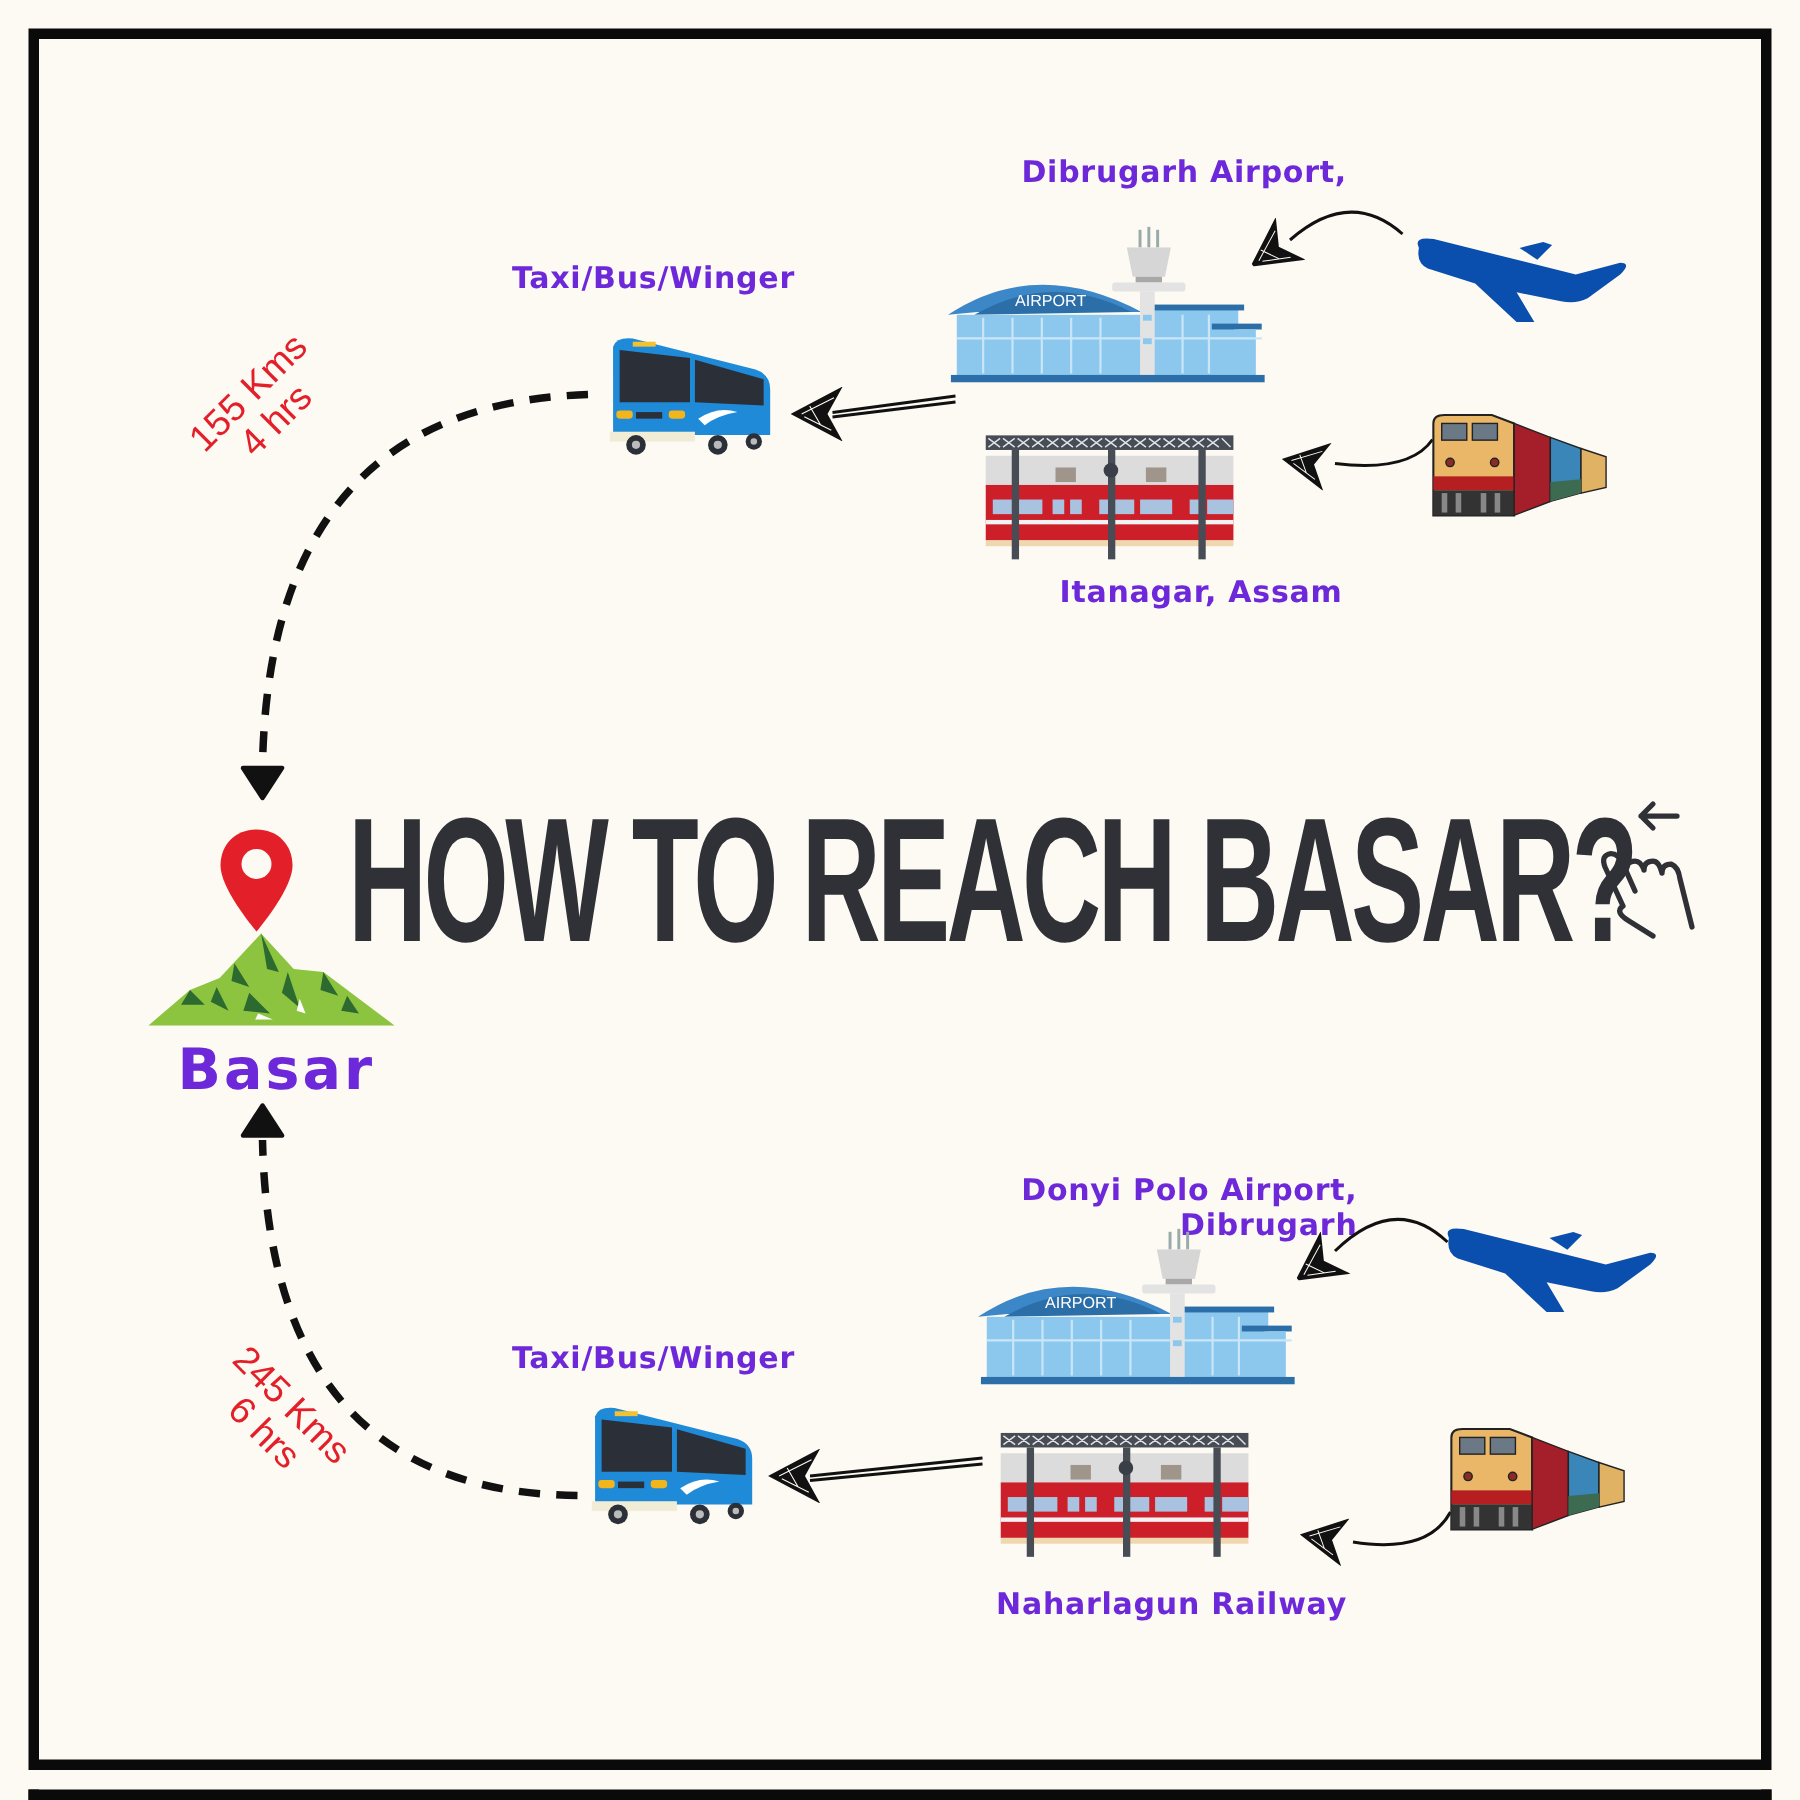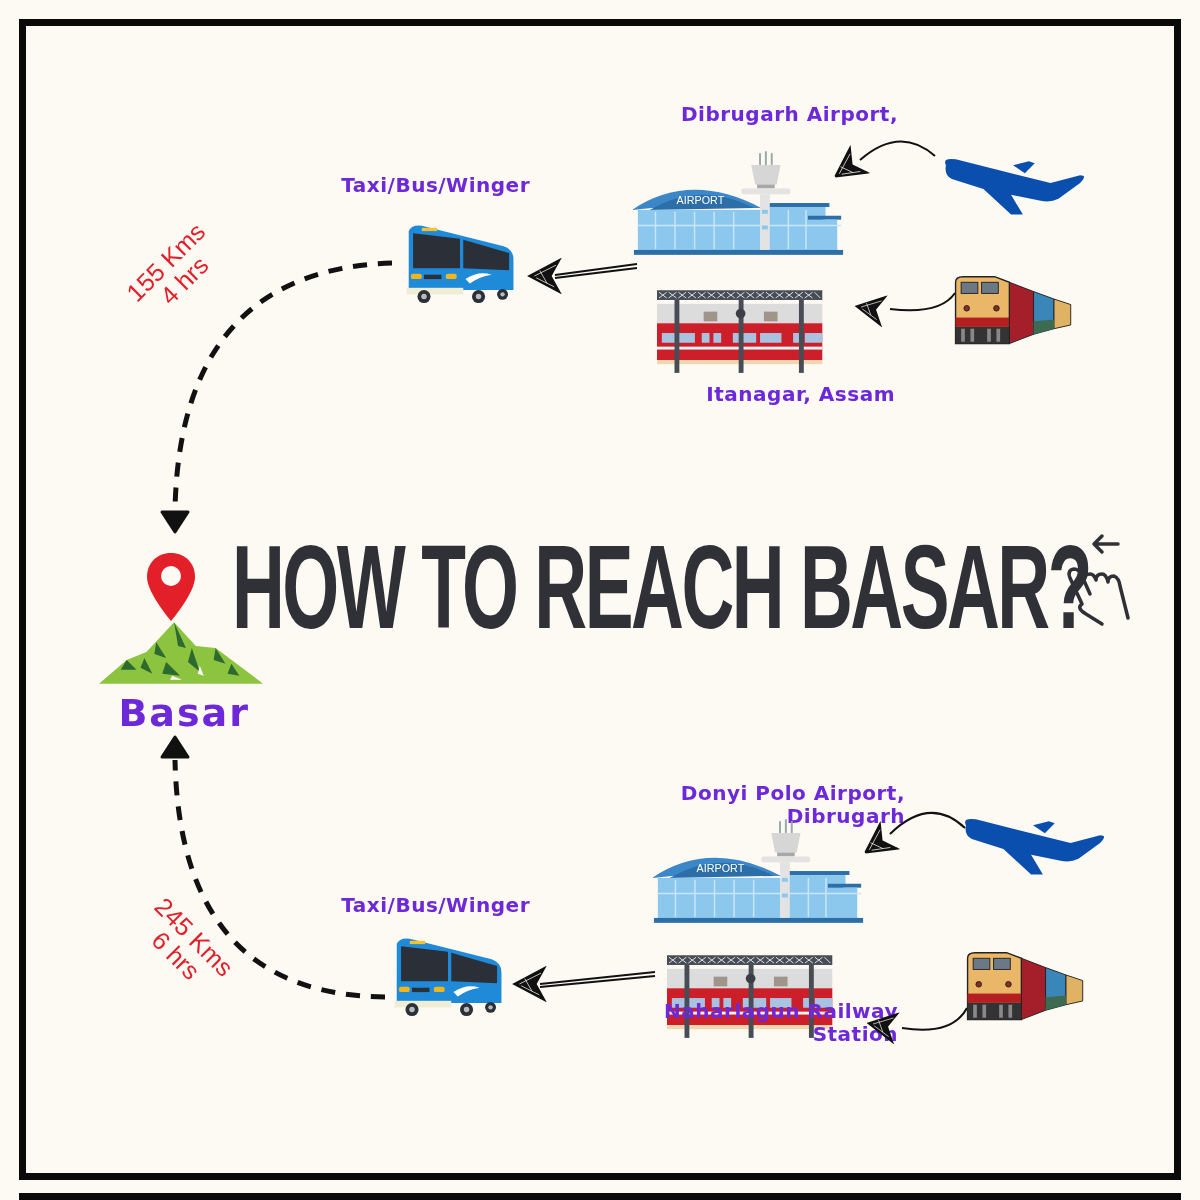--- a/index.html
+++ b/index.html
@@ -230,23 +230,22 @@
   <use href="#scribble-arrow" x="2" y="6" width="40" height="36"></use>
 </svg>
 <div class="dist" style="left:100px;top:920px;width:170px;transform:rotate(45deg);">
   <div>245 Kms</div>
   <div>6 hrs</div>
 </div>
 
 <svg style="left:667px;top:955px" width="175" height="88">
     <use href="#station"></use>
   </svg>
-<div class="label lbl-lg" style="left:608px;top:1000px;width:290px;">
+<div class="label lbl-lg" style="left:608px;top:1058px;width:290px;">
   <div>Naharlagun Railway</div>
-  <div>Station</div>
 </div>
 <svg style="left:862px;top:1000px" width="110" height="60">
   <path d="M105 8 Q90 36 40 28" fill="none" stroke="#111" stroke-width="2"></path>
   <use href="#scribble-arrow" x="4" y="10" width="36" height="32" transform="rotate(10 22 26)"></use>
 </svg>
 <svg style="left:962px;top:948px" width="130" height="80">
     <use href="#train"></use>
   </svg>
 
 </body></html>

